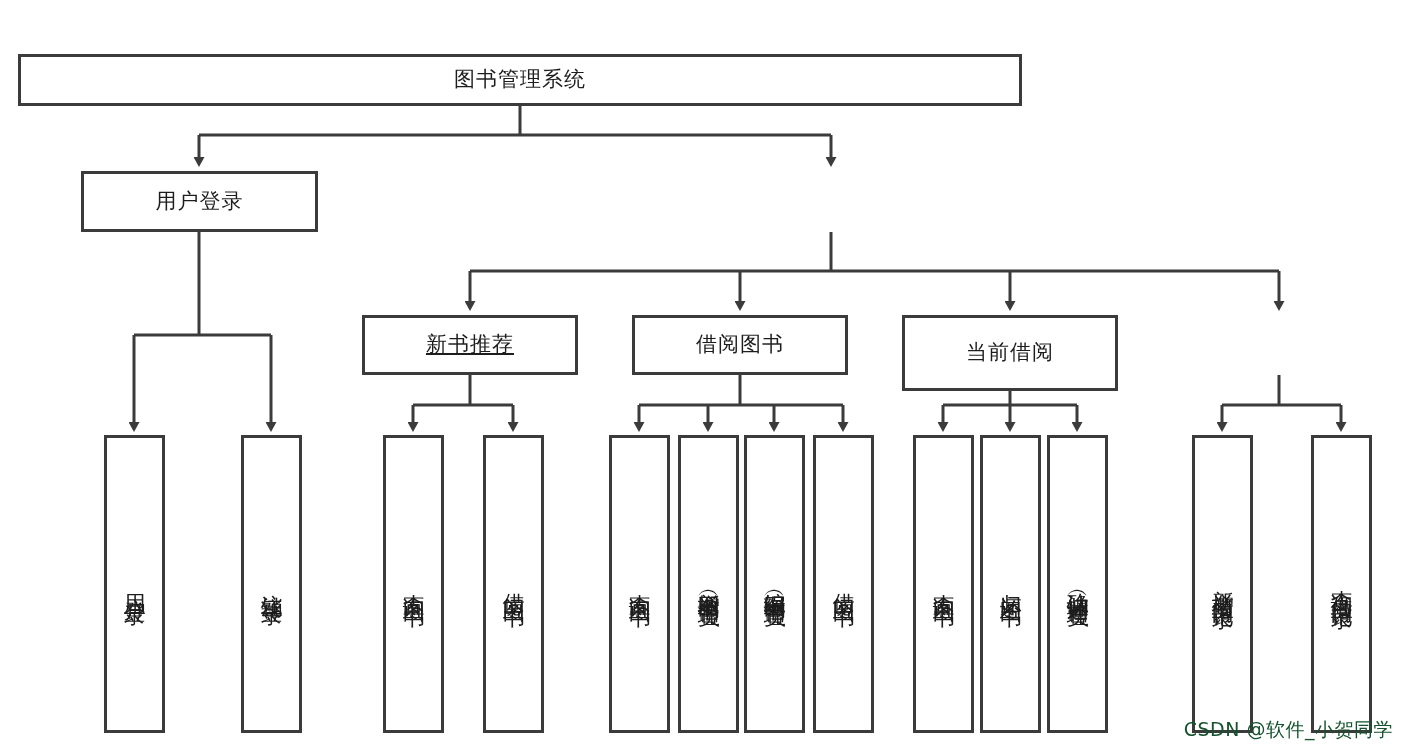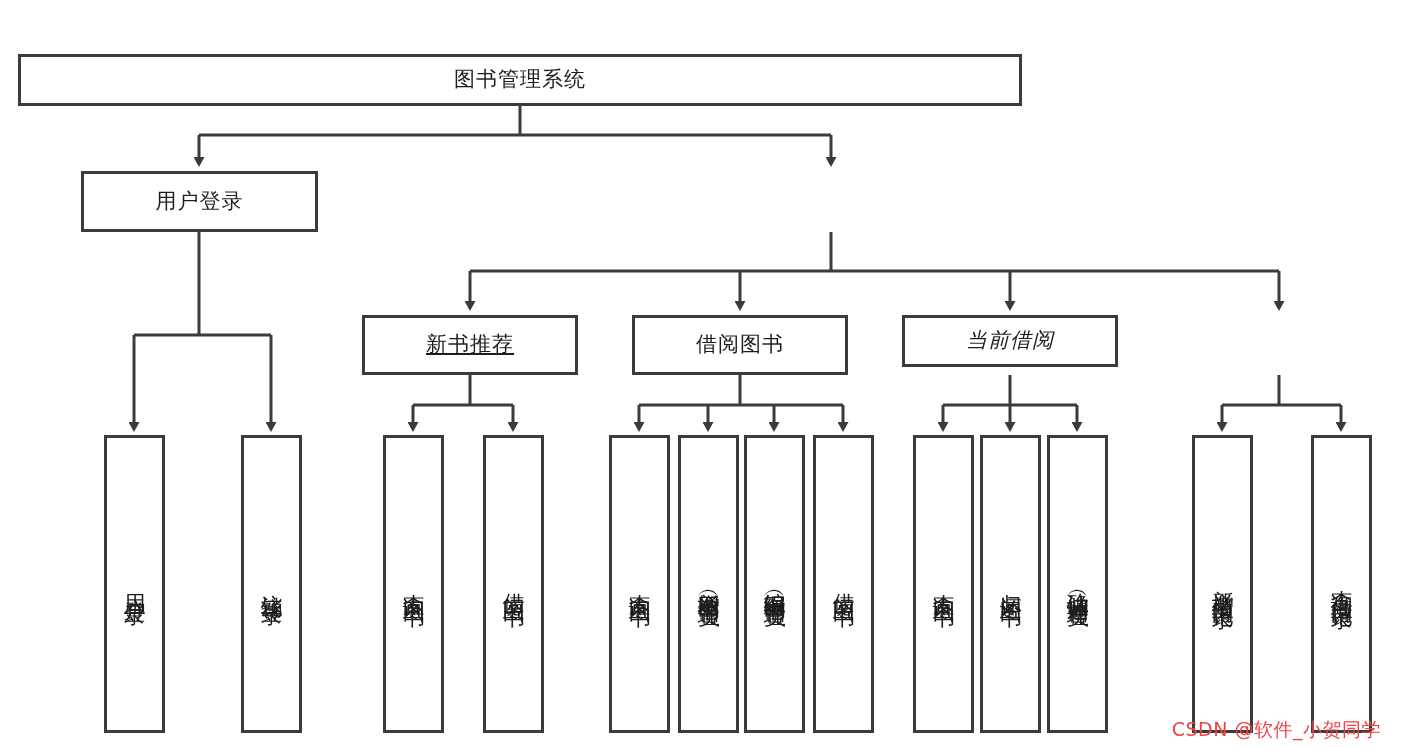--- a/index.html
+++ b/index.html
@@ -58,24 +58,24 @@
     letter-spacing:4px;
     white-space:nowrap;
     max-height:100%;
   }
   .node.leaf.tall .label{
     font-size:22px;
     letter-spacing:2px;
   }
   .watermark{
     position:absolute;
-    right:24px;
+    right:12px;
     bottom:4px;
     font-size:19px;
-    color:#ef4444;
+    color:#14532d;
     letter-spacing:0.5px;
     white-space:nowrap;
     user-select:none;
   }
 </style>
 </head>
 <body>
 
 <div id="diagram">
 
@@ -139,21 +139,21 @@
   <div class="node lvl2" style="left:81px; top:171px; width:237px; height:61px;">
     <span class="label">用户登录</span>
   </div>
 
   <div class="node lvl3" style="left:362px; top:315px; width:216px; height:60px;text-decoration:underline;">
     <span class="label">新书推荐</span>
   </div>
   <div class="node lvl3" style="left:632px; top:315px; width:216px; height:60px;">
     <span class="label">借阅图书</span>
   </div>
-  <div class="node lvl3" style="left:902px; top:315px; width:216px; height:52px;font-style:italic;">
+  <div class="node lvl3" style="left:902px; top:315px; width:216px; height:76px;">
     <span class="label">当前借阅</span>
   </div>
 
   <div class="node leaf" style="left:104px; top:435px; width:61px; height:298px;">
     <span class="label">用户登录</span>
   </div>
   <div class="node leaf" style="left:241px; top:435px; width:61px; height:298px;">
     <span class="label">注销登录</span>
   </div>
 

